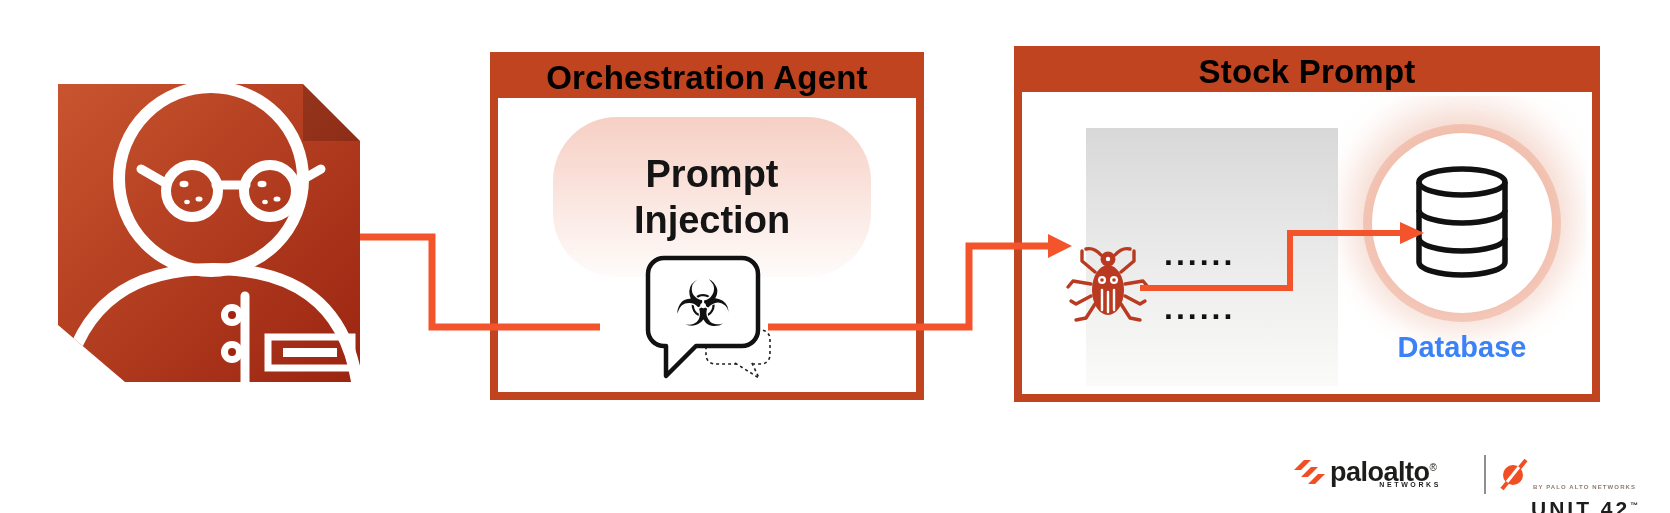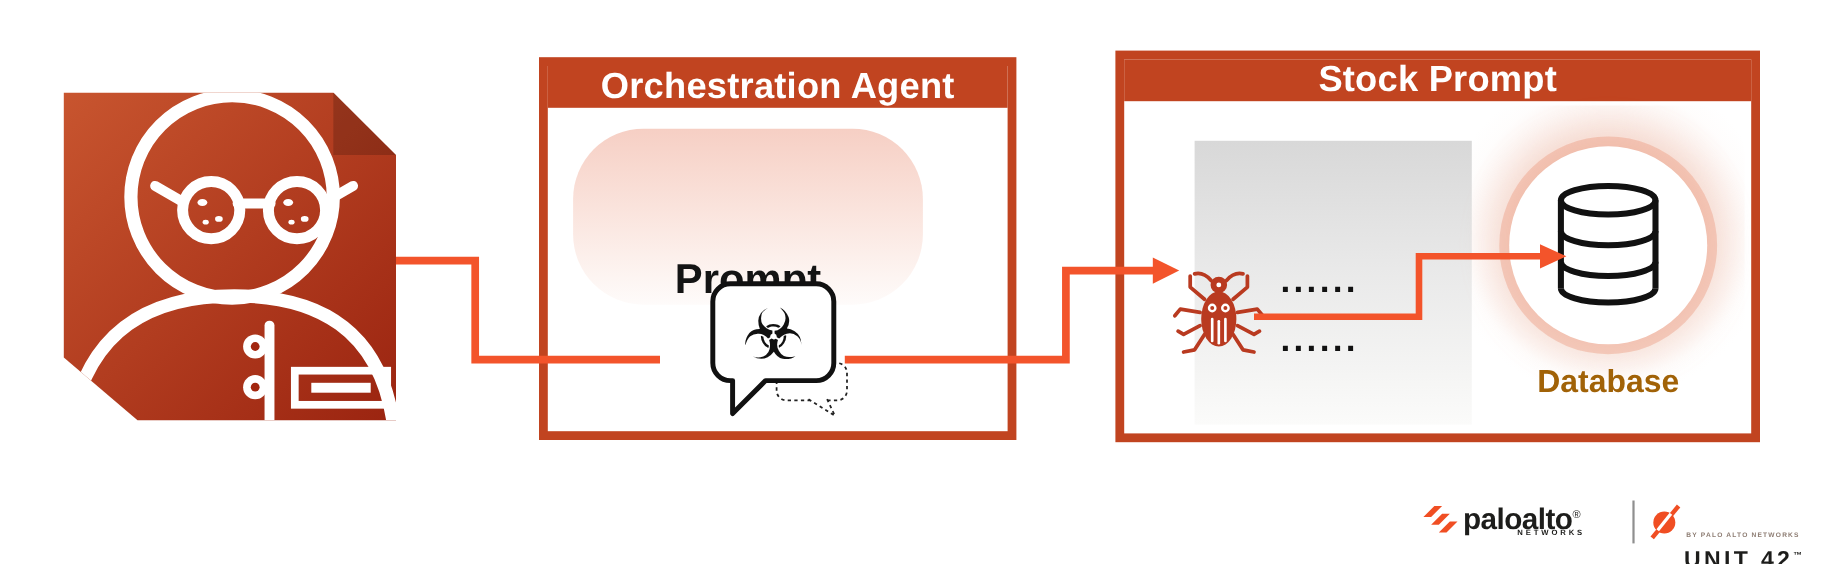--- a/index.html
+++ b/index.html
@@ -7,31 +7,31 @@
     position:relative;width:1670px;height:513px;background:#ffffff;
     font-family:"Liberation Sans","DejaVu Sans",sans-serif;overflow:hidden;
   }
   .abs{position:absolute;}
   
   .agent-box{
     position:absolute;box-sizing:border-box;background:#fff;
     border:8px solid #C14420;z-index:1;
   }
   .agent-header{
-    width:100%;background:#C14420;color:#ffffff;text-align:center;
+    width:100%;background:#C14420;color:#000000;text-align:center;
     font-weight:bold;font-size:33px;height:38px;line-height:36px;
     letter-spacing:0.2px;
   }
   #orchestration-box{left:490px;top:52px;width:434px;height:348px;}
   #stock-box{left:1014px;top:46px;width:586px;height:356px;}
   
   #prompt-pill{
-    left:521px;top:117px;width:318px;height:160px;border-radius:64px;
+    left:553px;top:117px;width:318px;height:160px;border-radius:64px;
     background:linear-gradient(180deg,#F6CFC4 0%,#FAE3DC 45%,#FDF5F2 85%,#FEFBFA 100%);
-    z-index:2;display:flex;flex-direction:column;align-items:center;justify-content:flex-end;
+    z-index:2;display:flex;flex-direction:column;align-items:center;justify-content:center;
   }
   #prompt-pill .pill-line{
     font-size:38px;font-weight:bold;color:#141414;line-height:46px;text-align:center;
   }
   
   #code-box{
     left:1086px;top:128px;width:252px;height:258px;z-index:2;
     background:linear-gradient(180deg,#D8D8D8 0%,#E9E9E9 45%,#F4F4F3 80%,#FBFBFA 100%);
   }
   #code-line{
@@ -49,21 +49,21 @@
     background:radial-gradient(circle at 50% 46%,
       rgba(225,120,90,0.34) 0%,rgba(232,152,126,0.30) 40%,
       rgba(240,195,180,0.20) 60%,rgba(250,236,230,0.10) 72%,rgba(255,255,255,0) 82%);
   }
   #db-circle{
     left:1372px;top:133px;width:180px;height:180px;border-radius:50%;background:#fff;z-index:3;
     box-shadow:0 0 0 9px rgba(233,147,119,0.38), 0 0 26px 20px rgba(238,180,158,0.22);
   }
   #db-label{
     left:1362px;top:331px;width:200px;text-align:center;
-    font-size:29px;font-weight:bold;color:#a16207;z-index:4;
+    font-size:29px;font-weight:bold;color:#3b82f6;z-index:4;
   }
   
   #flow-arrows{left:0;top:0;z-index:10;pointer-events:none;}
   
   .brand-text{color:#1d1d1b;font-weight:bold;z-index:4;}
   #pa-wordmark{left:1330px;top:457px;font-size:27px;letter-spacing:-0.5px;}
   #pa-wordmark sup{font-size:10px;font-weight:normal;}
   #pa-networks{left:1331px;top:481px;width:110px;text-align:right;
     font-size:7px;letter-spacing:2.6px;color:#1d1d1b;font-weight:bold;}
   #brand-divider{left:1484px;top:455px;width:2px;height:39px;background:#8f8f8f;z-index:4;}
@@ -114,20 +114,21 @@
     <rect x="212" y="253" width="84" height="31" fill="none" stroke="#ffffff" stroke-width="7"></rect>
     <rect x="227" y="264" width="54" height="9" fill="#ffffff"></rect>
   </svg>
 
   <div id="orchestration-box" class="agent-box">
     <div class="agent-header">Orchestration Agent</div>
   </div>
 
   <div id="prompt-pill" class="abs">
     <span class="pill-line">Prompt</span>
+    <span class="pill-line">Injection</span>
   </div>
 
   <svg class="abs" style="left:630px;top:250px;z-index:3;" width="150" height="135" viewBox="0 0 150 135">
     <rect x="76" y="80" width="64" height="34" rx="9" fill="#ffffff" stroke="#222" stroke-width="1.6" stroke-dasharray="3 3"></rect>
     <path d="M 105,113 L 129,128 L 121,111" fill="#ffffff" stroke="#222" stroke-width="1.6" stroke-dasharray="3 3"></path>
     <path d="M 34,8 H 112 A 16 16 0 0 1 128,24 V 80 A 16 16 0 0 1 112,96 H 66 L 36,126 V 96 H 34 A 16 16 0 0 1 18,80 V 24 A 16 16 0 0 1 34,8 Z" fill="#ffffff" stroke="#111" stroke-width="4.5" stroke-linejoin="round"></path>
     <text x="73" y="76" text-anchor="middle" font-size="64" fill="#111" font-family="DejaVu Sans, sans-serif">☣</text>
   </svg>
 
   <div id="stock-box" class="agent-box">

